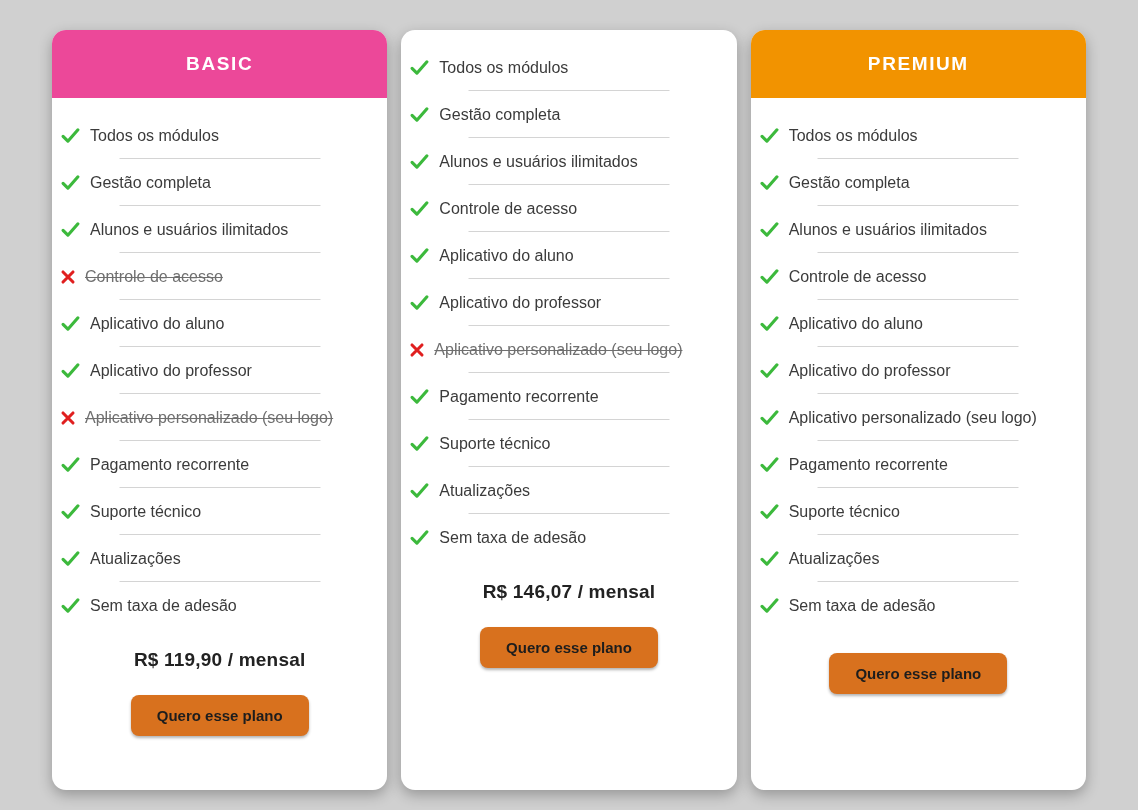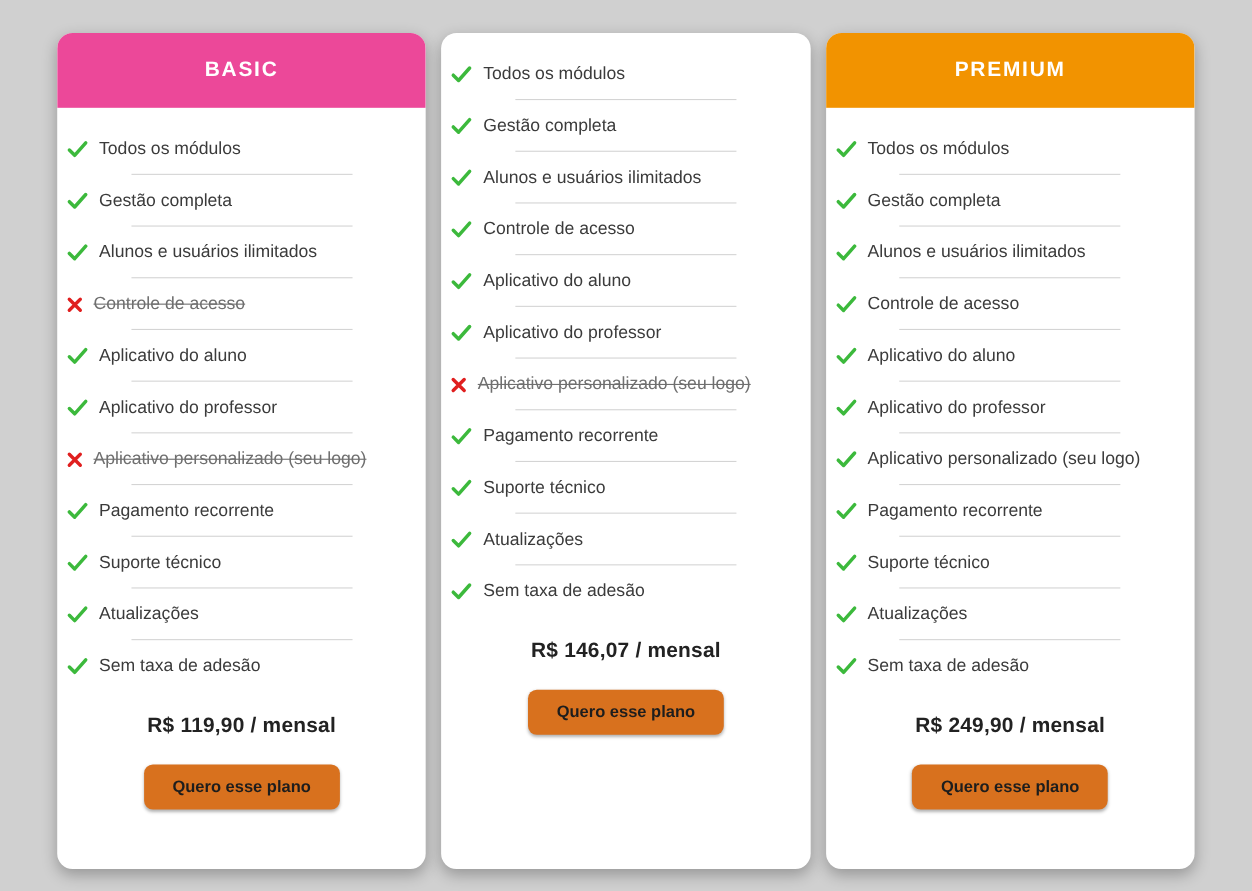--- a/index.html
+++ b/index.html
@@ -447,16 +447,15 @@
   <li class="feature">
     <span class="icon icon-check" style="display: inline-flex;">
       <svg width="21" height="21" viewBox="0 0 24 24">
         <path class="check-path" d="M3.5 13 L9 18.5 L20.5 5.5" fill="none" stroke-width="3.6" stroke-linecap="round" stroke-linejoin="round" stroke="#3cb93c"></path>
       </svg>
     </span>
 
     <span class="label">Sem taxa de adesão</span>
   </li>
 </ul>
-    <div class="price">R$ 249,90 / mensal</div>
     <button class="cta" style="background: rgb(216, 113, 30); color: rgb(29, 29, 29);">Quero esse plano</button>
   </section>
 </div>
 
 </body></html>

